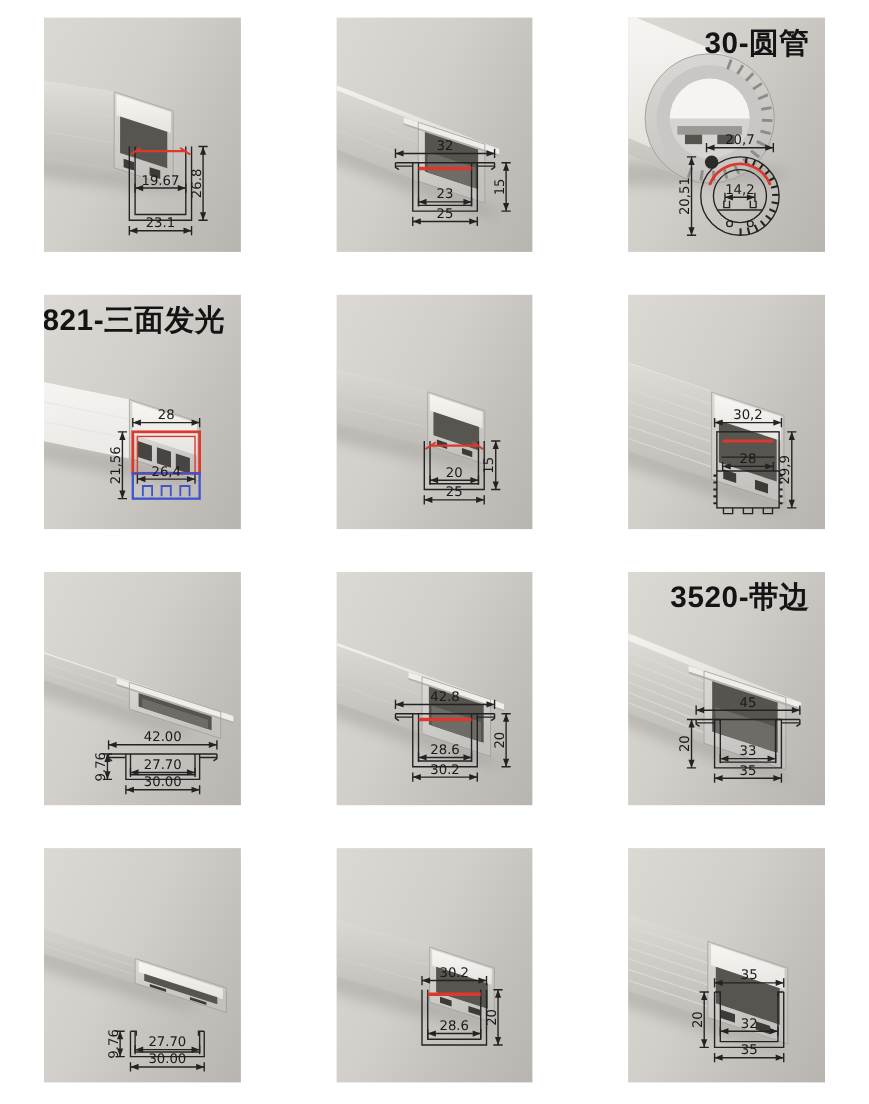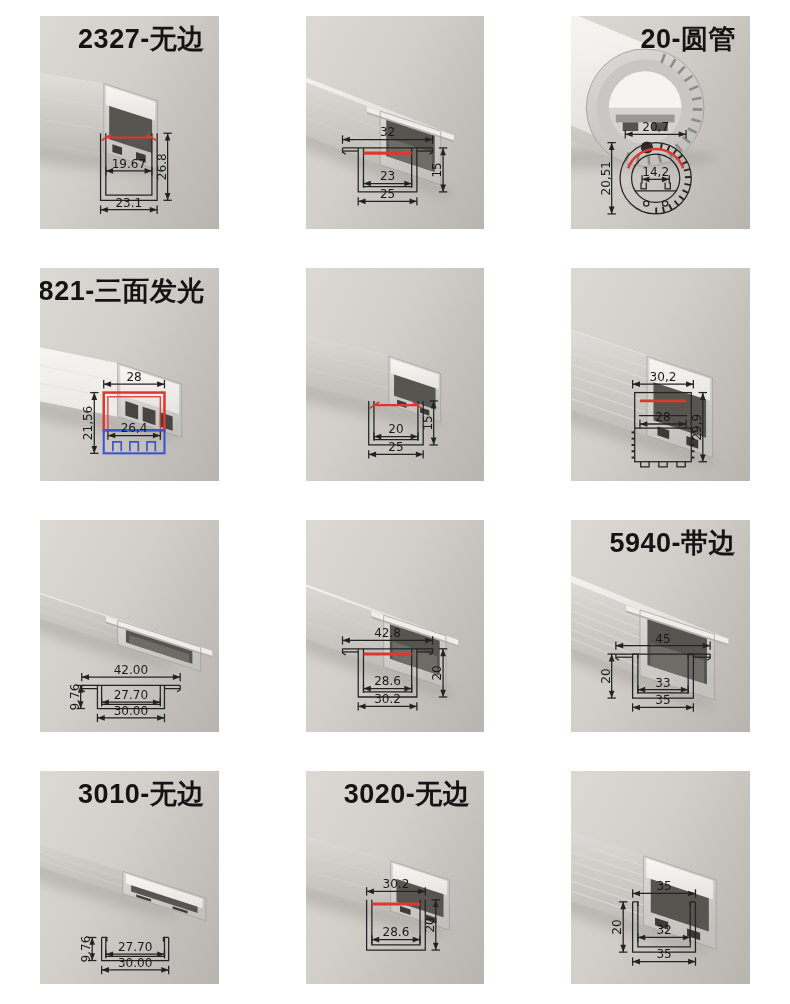--- a/index.html
+++ b/index.html
@@ -2,21 +2,21 @@
 <html><head>
 <meta charset="utf-8">
 <style>
   html,body{margin:0;padding:0}
   body{width:790px;height:1004px;background:#ffffff;font-family:"Liberation Sans","DejaVu Sans",sans-serif;overflow:hidden}
   .grid{display:grid;width:790px;height:1000px;grid-template-columns:repeat(3,1fr);grid-template-rows:repeat(4,1fr);gap:7px;background:#ffffff}
   .cell{position:relative;overflow:hidden;background:linear-gradient(118deg,#dcd9d4 0%,#d2cfca 42%,#c4c1bc 70%,#b8b5b0 100%)}
   .photo{position:absolute;inset:0}
   .photo svg{width:100%;height:100%;display:block}
   .title{position:absolute;top:5px;right:14px;font-size:27px;font-weight:700;color:#141414;letter-spacing:.5px;white-space:nowrap;margin:0}
-  .diagram{position:absolute;right:21px;bottom:2px;width:132px;height:110px}
+  .diagram{position:absolute;right:4px;bottom:2px;width:132px;height:110px}
   .diagram svg{width:100%;height:100%;display:block}
   .t{font-family:"DejaVu Sans","Liberation Sans",sans-serif;font-size:11.5px;fill:#1a1a1a;text-anchor:middle}
   .k{stroke:#232323;stroke-width:1.2;fill:none}
   .a{fill:#232323}
 </style>
 </head>
 <body>
 
 <svg width="0" height="0" style="position:absolute" aria-hidden="true">
   <defs>
@@ -58,21 +58,20 @@
           <line x1="100" y1="104.66666666666667" x2="-170" y2="62.66666666666667" stroke="#dcdad6" stroke-width="1.4" opacity="0.35"></line>
           <line x1="100" y1="131.33333333333334" x2="-170" y2="89.33333333333334" stroke="#dcdad6" stroke-width="1.4" opacity="0.35"></line>
           <polygon points="100.0,78.0 162.0,98.0 162.0,178.0 100.0,158.0" fill="url(#gFace)"></polygon>
           <polygon points="102.5,80.8 159.5,99.2 159.5,121.2 102.5,102.8" fill="url(#gMilk)"></polygon>
           <polygon points="106.2,104.0 155.8,120.0 155.8,158.4 106.2,142.4" fill="#57554f"></polygon>
           <polygon points="109.9,148.4 121.1,152.0 121.1,160.8 109.9,157.2" fill="#3c3b38"></polygon>
           <polygon points="137.2,157.2 148.4,160.8 148.4,169.6 137.2,166.0" fill="#3c3b38"></polygon>
           <polygon points="100.0,78.0 162.0,98.0 162.0,178.0 100.0,158.0" fill="none" stroke="#9e9c98" stroke-width=".8"></polygon>
         </svg>
       </div>
-    <figcaption class="title">2327-无边</figcaption>
     <div class="diagram">
         <svg viewBox="0 0 126 100">
           <path class="k" d="M33 13 V77 H87 V13"></path>
           <path class="k" d="M38 13 V72 H82 V13"></path>
           <line x1="38" y1="17" x2="82" y2="17" stroke="#dd382d" stroke-width="2"></line>
           <line x1="34" y1="20" x2="43" y2="14" stroke="#dd382d" stroke-width="1.6"></line>
           <line x1="77" y1="14" x2="86" y2="20" stroke="#dd382d" stroke-width="1.6"></line>
           <line class="k" x1="38" y1="49" x2="82" y2="49"></line>
           <path class="a" d="M38 49 l7 -2.7 l0 5.4 z"></path>
           <path class="a" d="M82 49 l-7 -2.7 l0 5.4 z"></path>
@@ -176,21 +175,21 @@
           <line x1="102.81457533663568" y1="171.35769253694366" x2="104.34547944719641" y2="160.46474378078636" stroke="#8e8c88" stroke-width="3"></line>
           <line x1="89.42667054050587" y1="168.01971297186995" x2="93.18889211708822" y2="157.68309414322496" stroke="#8e8c88" stroke-width="3"></line>
           <circle cx="112" cy="106" r="42" fill="#d6d4d0"></circle>
           <path d="M70 106 A 42 42 0 0 1 154 106 Z" fill="#f5f4f1"></path>
           <rect x="78" y="114" width="68" height="9" fill="#9b9995"></rect>
           <rect x="86" y="123" width="18" height="10" fill="#55534f"></rect>
           <rect x="120" y="123" width="18" height="10" fill="#55534f"></rect>
           <circle cx="114" cy="152" r="7" fill="#2c2b29"></circle>
         </svg>
       </div>
-    <figcaption class="title">20-圆管</figcaption>
+    <figcaption class="title">30-圆管</figcaption>
     <div class="diagram">
         <svg viewBox="0 0 126 100">
           <circle class="k" cx="56" cy="56" r="34"></circle>
           <line x1="61.90403804067564" y1="22.51653639758493" x2="60.86214897467405" y2="28.425382915658176" stroke="#232323" stroke-width="1.8"></line>
           <line x1="69.28485836863531" y1="24.70283498261703" x2="66.94047159769967" y2="30.225864103331674" stroke="#232323" stroke-width="1.8"></line>
           <line x1="75.98469857794409" y1="28.49342219125179" x2="72.45798706418924" y2="33.34752415750147" stroke="#232323" stroke-width="1.8"></line>
           <line x1="81.66012572757425" y1="33.69399301432276" x2="77.13186824623762" y2="37.6303471882658" stroke="#232323" stroke-width="1.8"></line>
           <line x1="86.02021815720352" y1="40.037966865279714" x2="80.72253260004996" y2="42.85479624199506" stroke="#232323" stroke-width="1.8"></line>
           <line x1="88.84147809382833" y1="47.2001524665143" x2="83.0459231360939" y2="48.753066737129416" stroke="#232323" stroke-width="1.8"></line>
           <line x1="89.97928811864927" y1="54.81341711211497" x2="83.98294315653467" y2="55.02281409232997" stroke="#232323" stroke-width="1.8"></line>
@@ -510,21 +509,21 @@
           <line x1="106" y1="158.28571428571428" x2="-109" y2="72.28571428571428" stroke="#dcdad6" stroke-width="1.4" opacity="0.85"></line>
           <line x1="106" y1="169.14285714285714" x2="-109" y2="83.14285714285714" stroke="#dcdad6" stroke-width="1.4" opacity="0.85"></line>
           <polygon points="106.0,104.0 192.0,132.0 192.0,208.0 106.0,180.0" fill="url(#gFace)"></polygon>
           <polygon points="89.8,98.7 208.2,137.3 208.2,143.3 89.8,104.7" fill="#efeeeb"></polygon>
           <polygon points="89.8,104.7 208.2,143.3 208.2,145.3 89.8,106.7" fill="#b3b1ad"></polygon>
           <polygon points="114.6,114.8 183.4,137.2 183.4,190.0 114.6,167.6" fill="#56544f"></polygon>
           <polygon points="118.0,142.1 180.0,162.3 180.0,188.9 118.0,168.7" fill="#6e6c67"></polygon>
           <polygon points="106.0,104.0 192.0,132.0 192.0,208.0 106.0,180.0" fill="none" stroke="#9e9c98" stroke-width=".8"></polygon>
         </svg>
       </div>
-    <figcaption class="title">5940-带边</figcaption>
+    <figcaption class="title">3520-带边</figcaption>
     <div class="diagram">
         <svg viewBox="0 0 126 100">
           <path class="k" d="M34 30 V72 H92 V30"></path>
           <path class="k" d="M39 30 V67 H87 V30"></path>
           <path class="k" d="M18 30 H108"></path>
           <path class="k" d="M18 30 v4 l3 2"></path>
           <path class="k" d="M108 30 v4 l-3 2"></path>
           <path class="k" d="M18 33 H34"></path>
           <path class="k" d="M108 33 H92"></path>
           <path class="k" d="M34 30 h5 v4"></path>
@@ -567,21 +566,20 @@
           <line x1="122" y1="124.66666666666667" x2="-156" y2="34.66666666666667" stroke="#dcdad6" stroke-width="1.4" opacity="0.35"></line>
           <line x1="122" y1="133.33333333333334" x2="-156" y2="43.33333333333334" stroke="#dcdad6" stroke-width="1.4" opacity="0.35"></line>
           <polygon points="122.0,116.0 218.0,147.0 218.0,173.0 122.0,142.0" fill="url(#gFace)"></polygon>
           <polygon points="125.8,119.2 214.2,147.8 214.2,158.8 125.8,130.2" fill="url(#gMilk)"></polygon>
           <polygon points="131.6,132.1 208.4,156.9 208.4,164.2 131.6,139.4" fill="#57554f"></polygon>
           <polygon points="137.4,142.8 154.6,148.4 154.6,151.2 137.4,145.7" fill="#3c3b38"></polygon>
           <polygon points="179.6,156.4 196.9,162.0 196.9,164.9 179.6,159.3" fill="#3c3b38"></polygon>
           <polygon points="122.0,116.0 218.0,147.0 218.0,173.0 122.0,142.0" fill="none" stroke="#9e9c98" stroke-width=".8"></polygon>
         </svg>
       </div>
-    <figcaption class="title">3010-无边</figcaption>
     <div class="diagram">
         <svg viewBox="0 0 126 100">
           <path class="k" d="M34 60 V82 H98 V60"></path>
           <path class="k" d="M38 60 V78 H94 V60"></path>
           <path class="k" d="M34 60 h5 v4"></path>
           <path class="k" d="M98 60 h-5 v4"></path>
           <line class="k" x1="38" y1="76" x2="94" y2="76"></line>
           <path class="a" d="M38 76 l7 -2.7 l0 5.4 z"></path>
           <path class="a" d="M94 76 l-7 -2.7 l0 5.4 z"></path>
           <line class="k" x1="38" y1="72" x2="38" y2="80"></line>
@@ -613,21 +611,20 @@
           <line x1="124" y1="123.33333333333333" x2="-154" y2="45.33333333333333" stroke="#dcdad6" stroke-width="1.4" opacity="0.35"></line>
           <line x1="124" y1="142.66666666666666" x2="-154" y2="64.66666666666666" stroke="#dcdad6" stroke-width="1.4" opacity="0.35"></line>
           <polygon points="124.0,104.0 192.0,126.0 192.0,184.0 124.0,162.0" fill="url(#gFace)"></polygon>
           <polygon points="126.7,106.9 189.3,127.1 189.3,143.7 126.7,123.4" fill="url(#gMilk)"></polygon>
           <polygon points="130.8,124.8 185.2,142.4 185.2,169.0 130.8,151.4" fill="#57554f"></polygon>
           <polygon points="134.9,156.2 147.1,160.2 147.1,166.6 134.9,162.6" fill="#3c3b38"></polygon>
           <polygon points="164.8,165.9 177.0,169.9 177.0,176.3 164.8,172.3" fill="#3c3b38"></polygon>
           <polygon points="124.0,104.0 192.0,126.0 192.0,184.0 124.0,162.0" fill="none" stroke="#9e9c98" stroke-width=".8"></polygon>
         </svg>
       </div>
-    <figcaption class="title">3020-无边</figcaption>
     <div class="diagram">
         <svg viewBox="0 0 126 100">
           <path class="k" d="M34 24 V72 H90 V24"></path>
           <path class="k" d="M39 24 V67 H85 V24"></path>
           <line x1="39" y1="28" x2="85" y2="28" stroke="#dd382d" stroke-width="3"></line>
           <line class="k" x1="34" y1="16" x2="90" y2="16"></line>
           <path class="a" d="M34 16 l7 -2.7 l0 5.4 z"></path>
           <path class="a" d="M90 16 l-7 -2.7 l0 5.4 z"></path>
           <line class="k" x1="34" y1="12" x2="34" y2="20"></line>
           <line class="k" x1="90" y1="12" x2="90" y2="20"></line>

